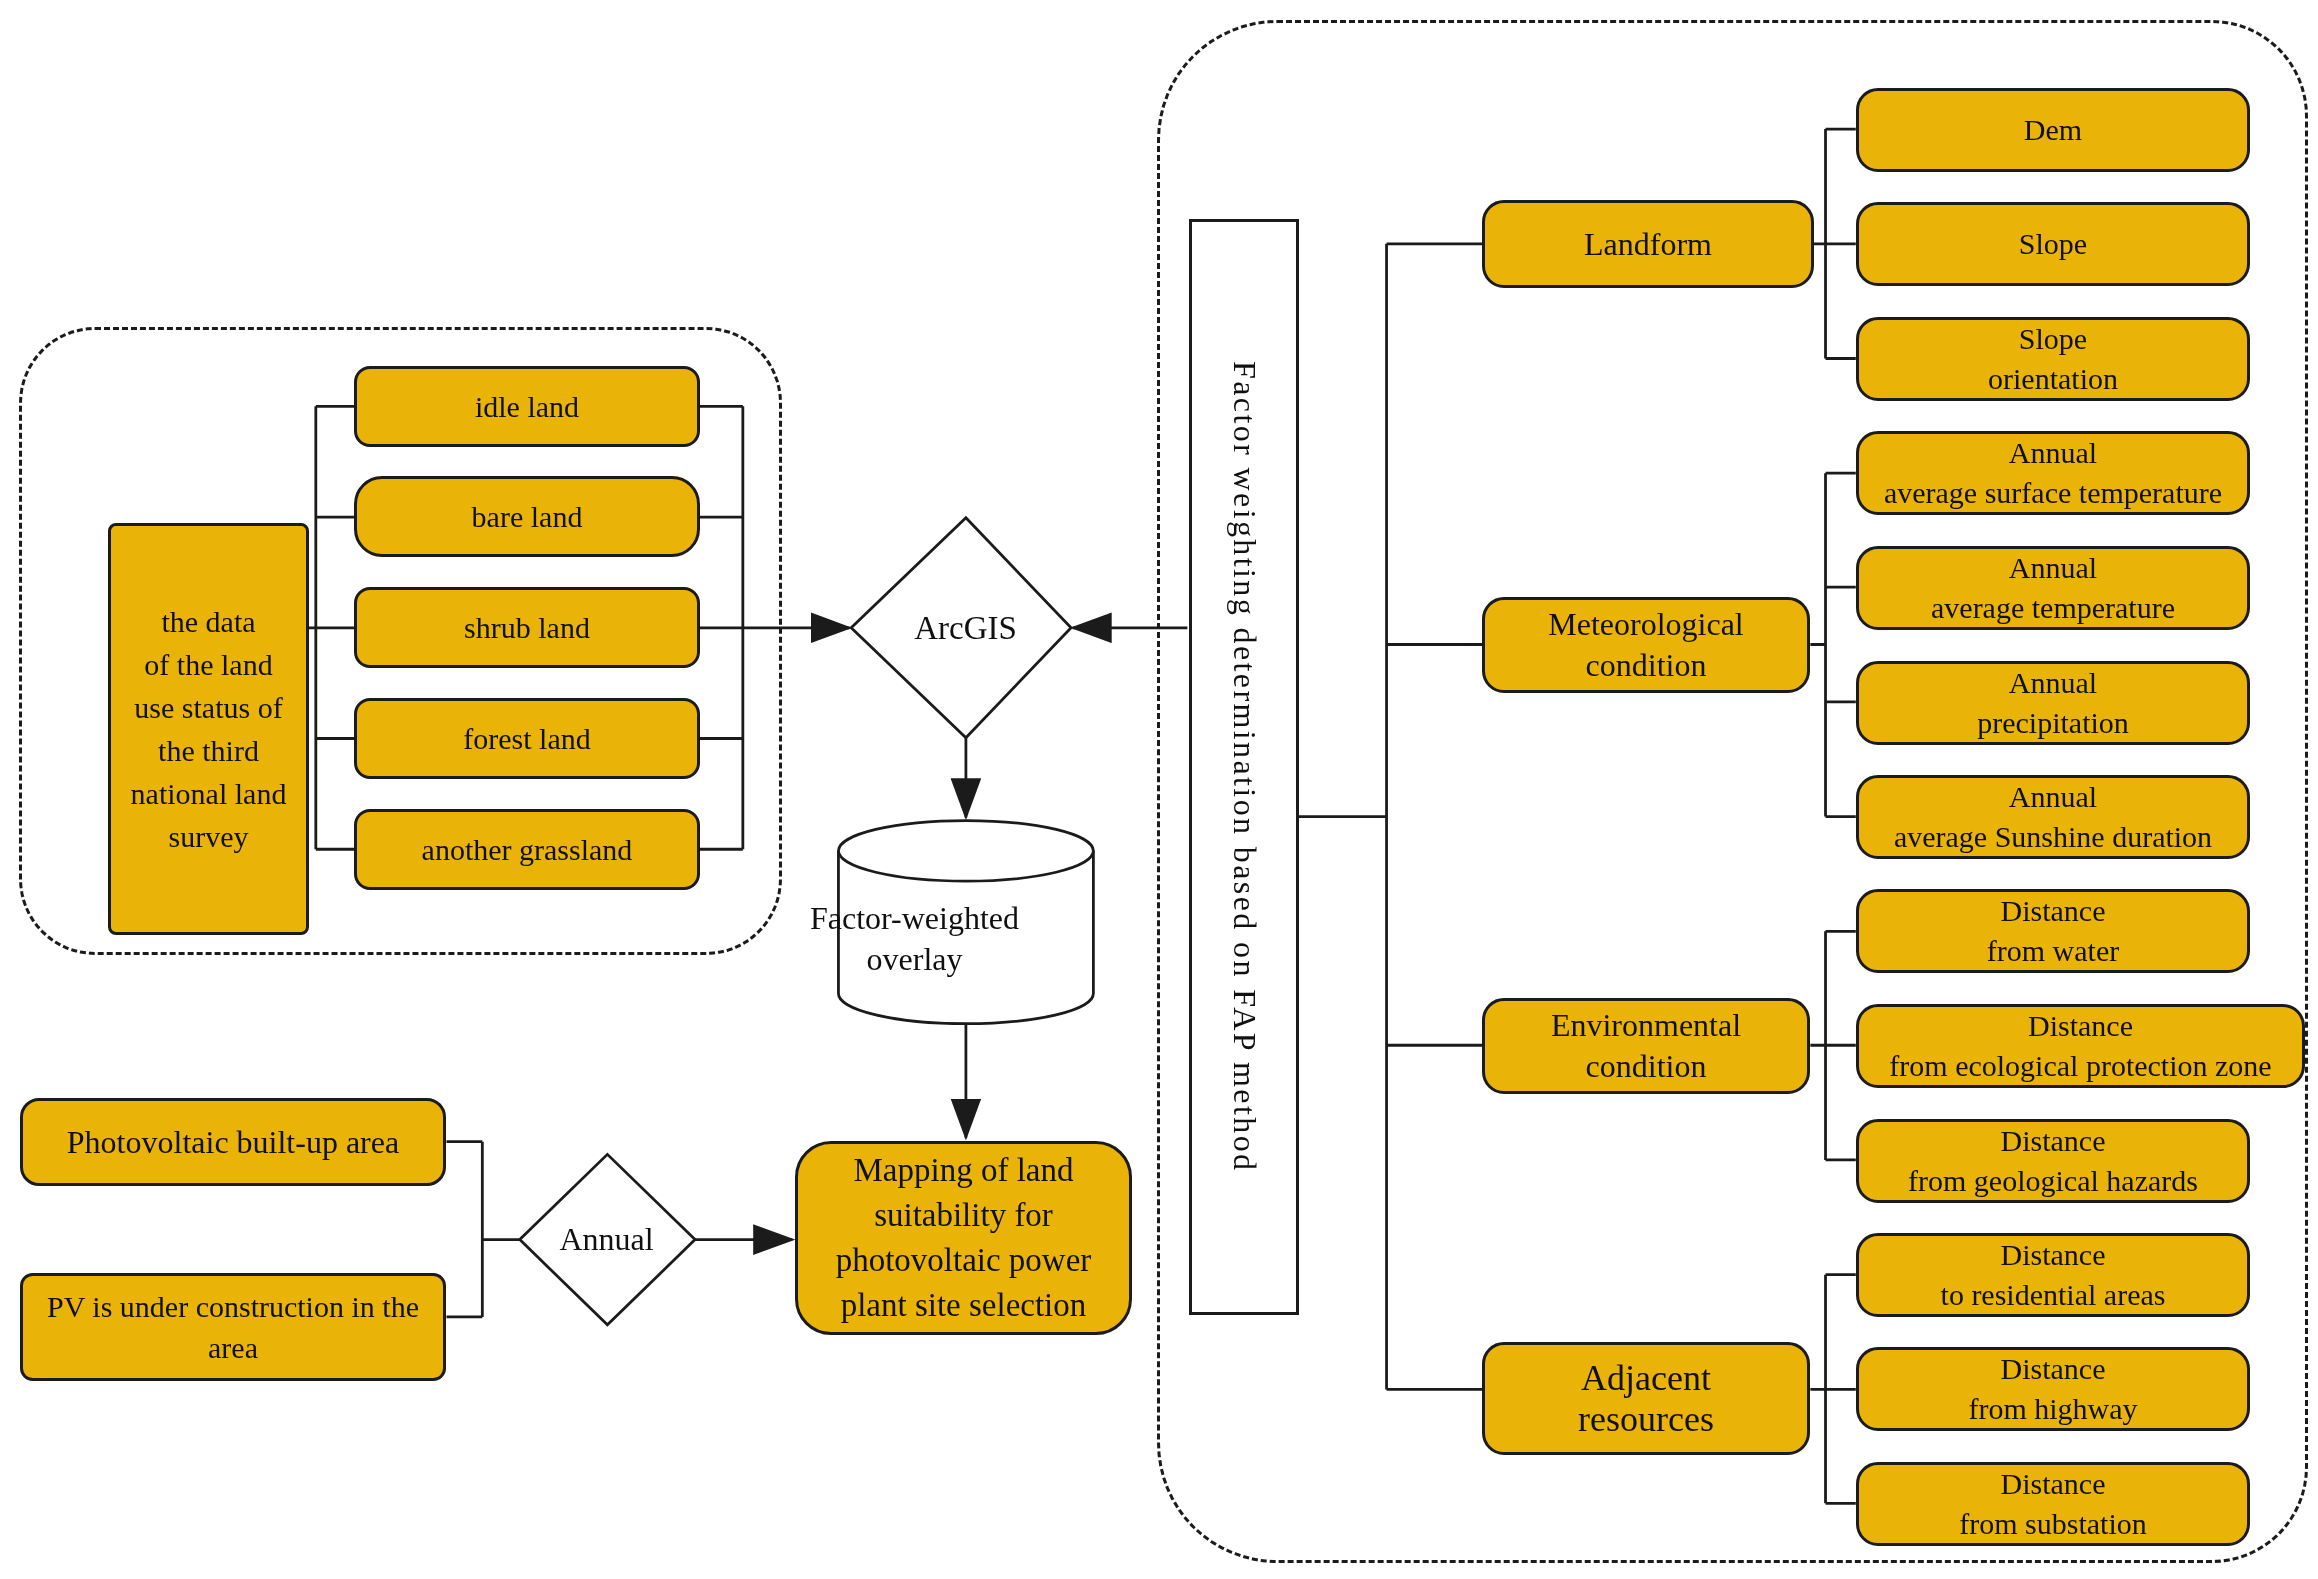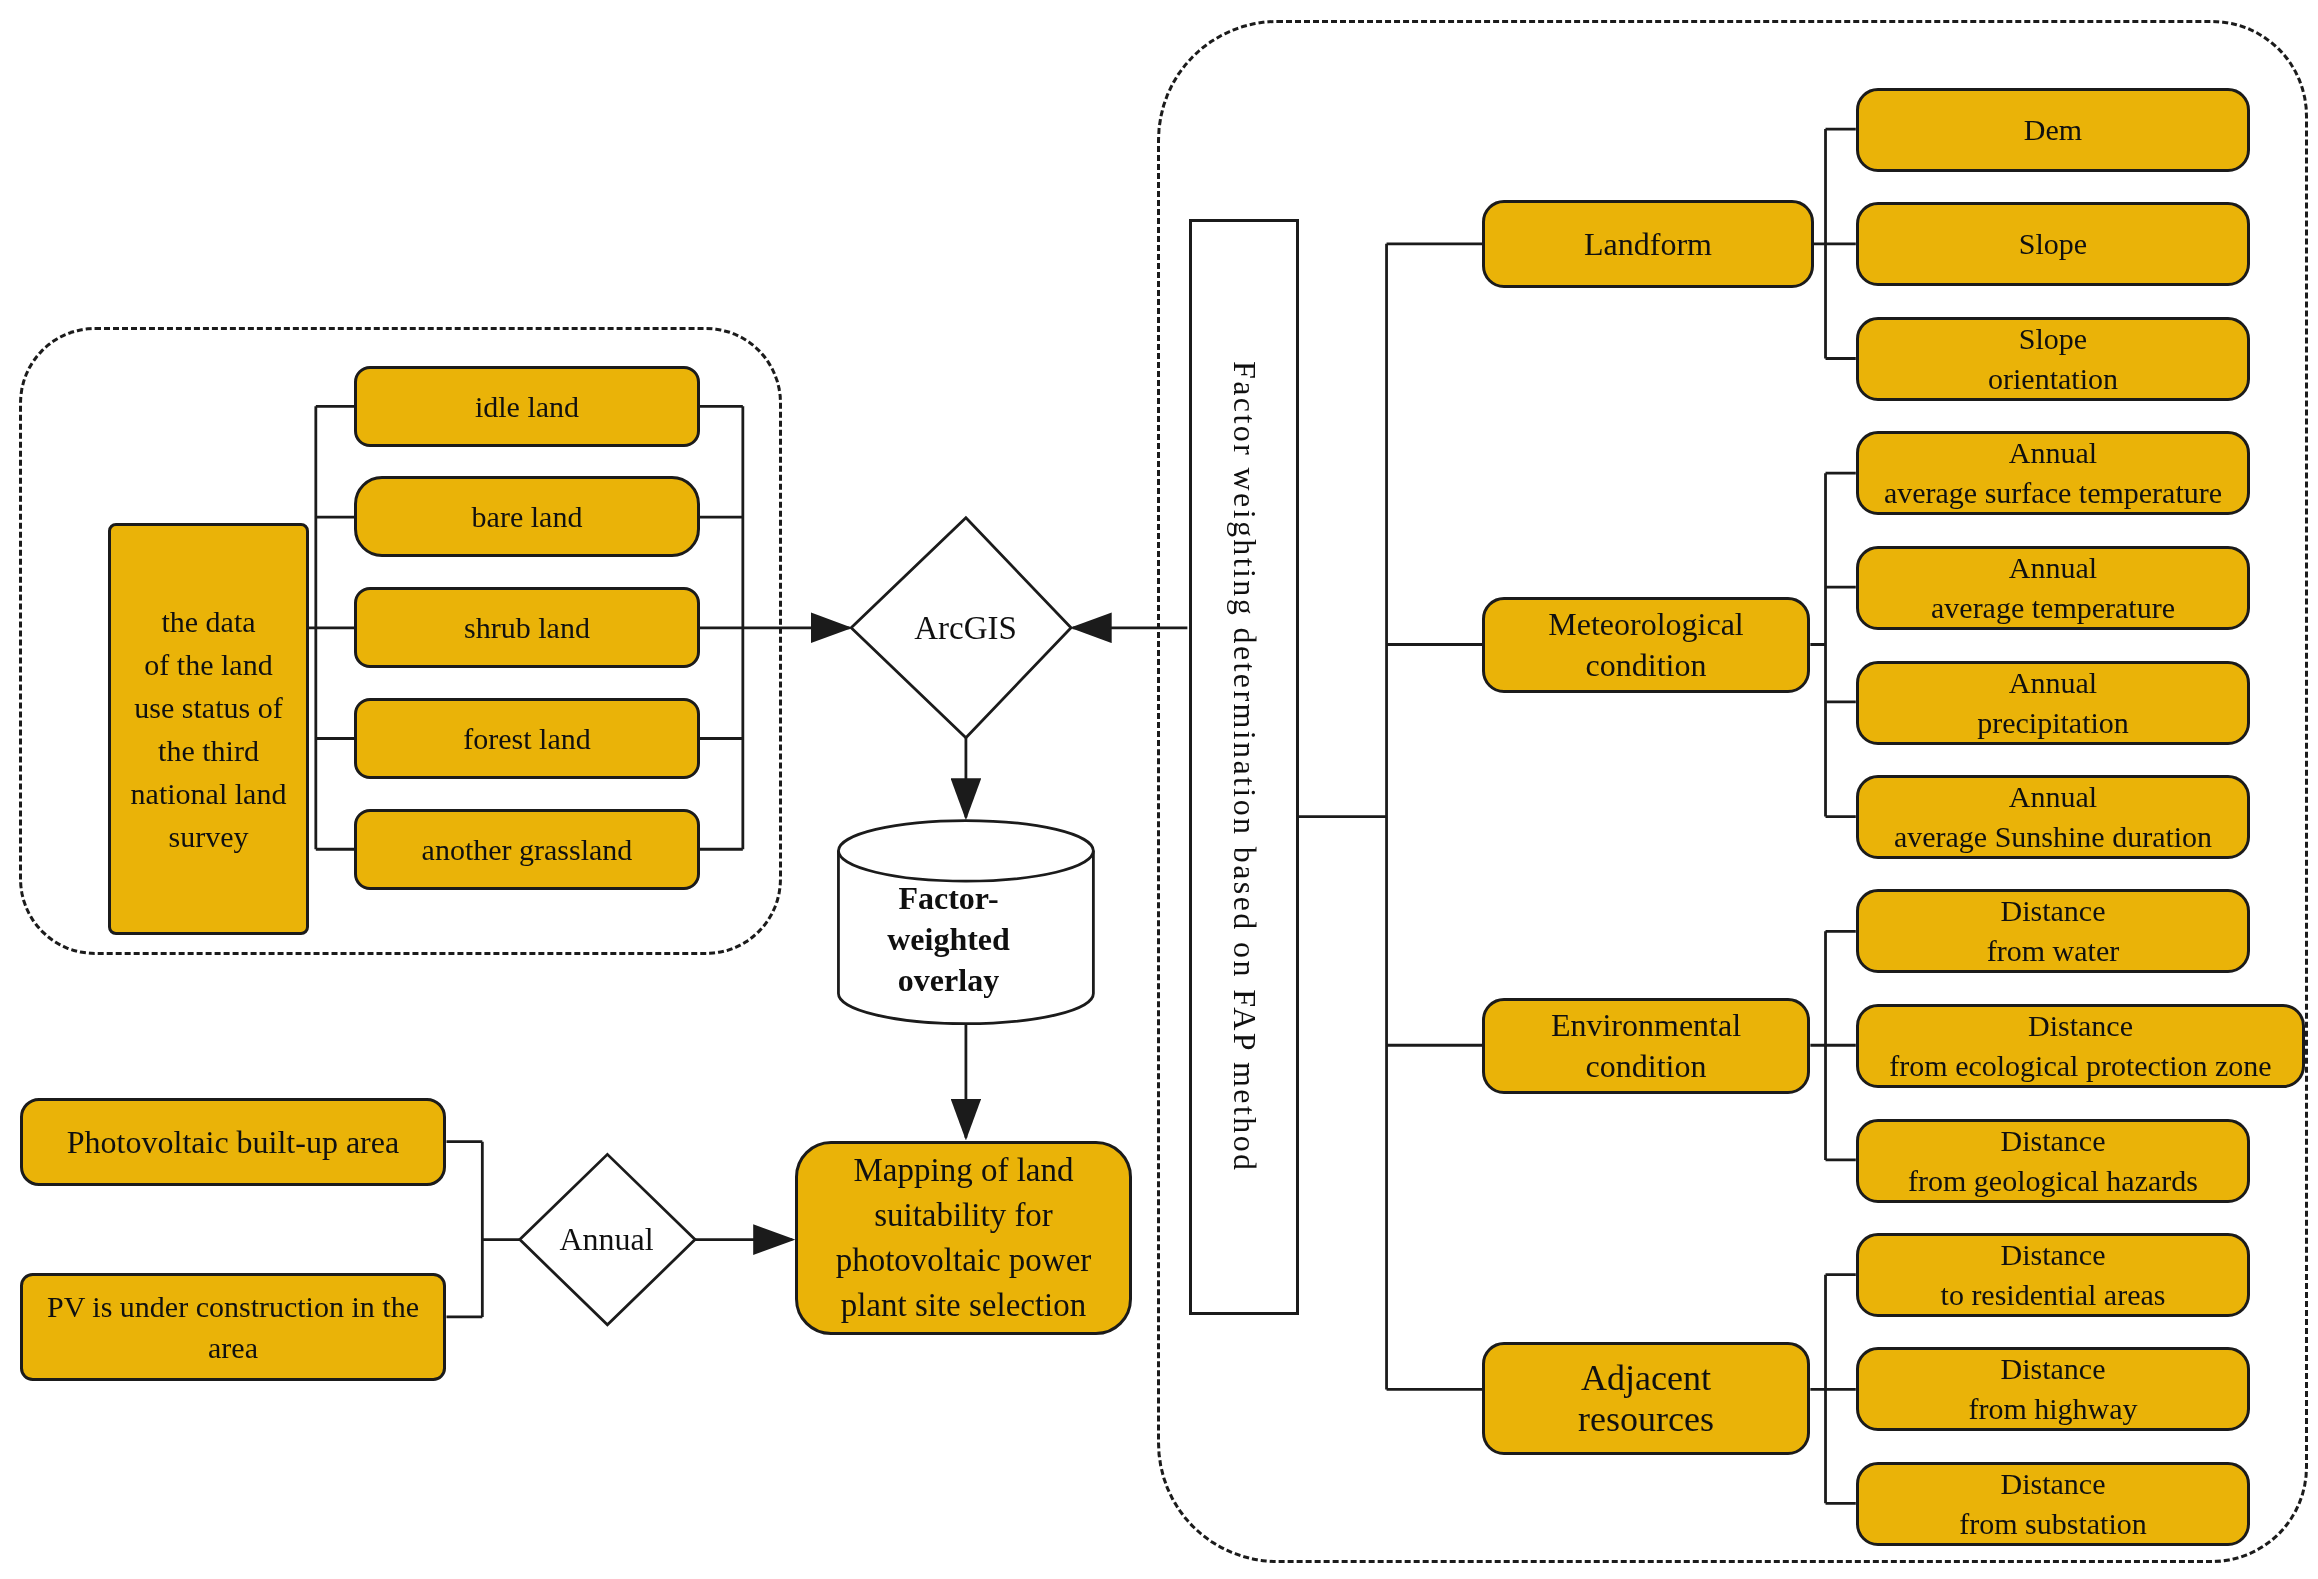--- a/index.html
+++ b/index.html
@@ -101,21 +101,21 @@
 national land
 survey</div>
 
   <div class="box" style="left:354px;top:366px;width:346px;height:81px;border-radius:16px;">idle land</div>
   <div class="box" style="left:354px;top:476px;width:346px;height:81px;border-radius:28px;">bare land</div>
   <div class="box" style="left:354px;top:587px;width:346px;height:81px;border-radius:16px;">shrub land</div>
   <div class="box" style="left:354px;top:698px;width:346px;height:81px;border-radius:16px;">forest land</div>
   <div class="box" style="left:354px;top:809px;width:346px;height:81px;border-radius:16px;">another grassland</div>
 
   <div class="label" style="left:870px;top:604px;width:191px;height:48px;font-size:33px;">ArcGIS</div>
-  <div class="label" style="left:838px;top:891px;width:221px;height:96px;font-size:32px;line-height:41px;font-weight:bold;">Factor-weighted
+  <div class="label" style="left:804px;top:891px;width:221px;height:96px;font-size:32px;line-height:41px;">Factor-weighted
 overlay</div>
   <div class="label" style="left:535px;top:1217px;width:143px;height:45px;font-size:32px;">Annual</div>
 
   <div class="box" style="left:20px;top:1098px;width:426px;height:88px;border-radius:19px;font-size:32px;">Photovoltaic built-up area</div>
   <div class="box" style="left:20px;top:1273px;width:426px;height:108px;border-radius:12.7px;font-size:30px;line-height:41px;">PV is under construction in the
 area</div>
 
   <div class="box" style="left:795px;top:1141px;width:337px;height:194px;border-radius:36px;font-size:33px;line-height:45px;">Mapping of land
 suitability for
 photovoltaic power

